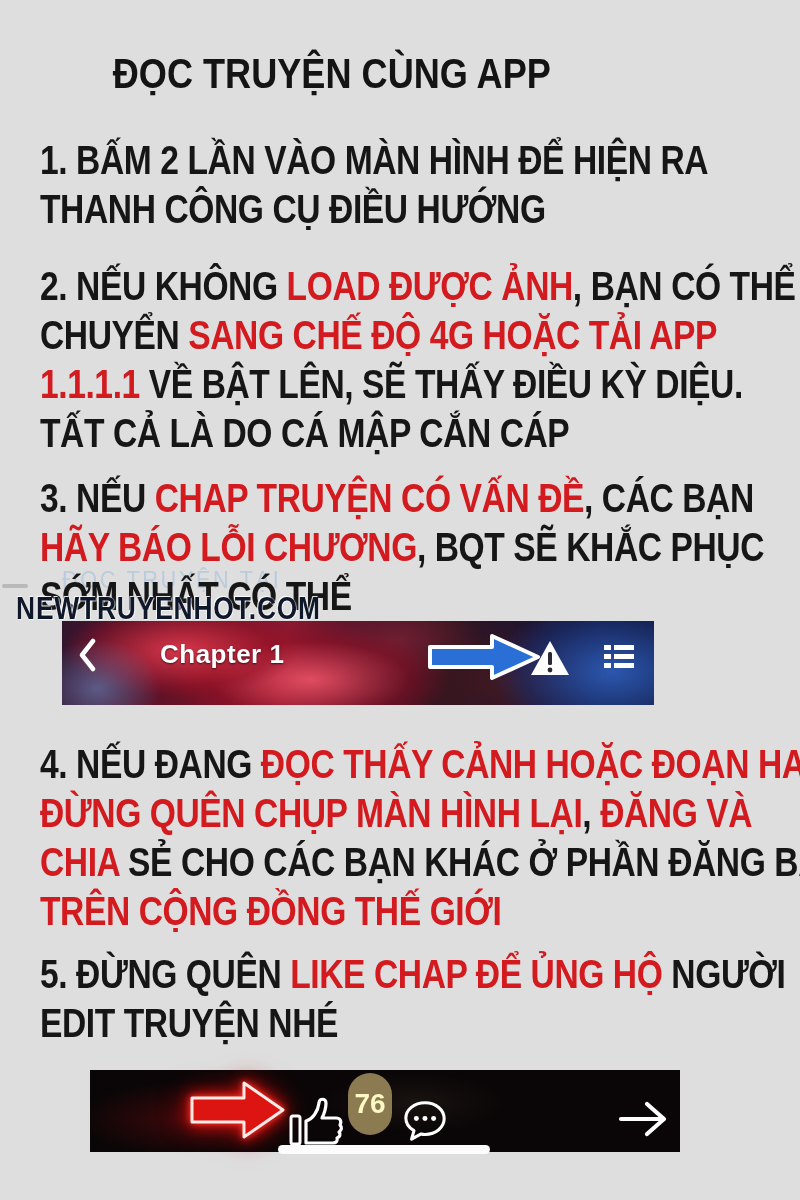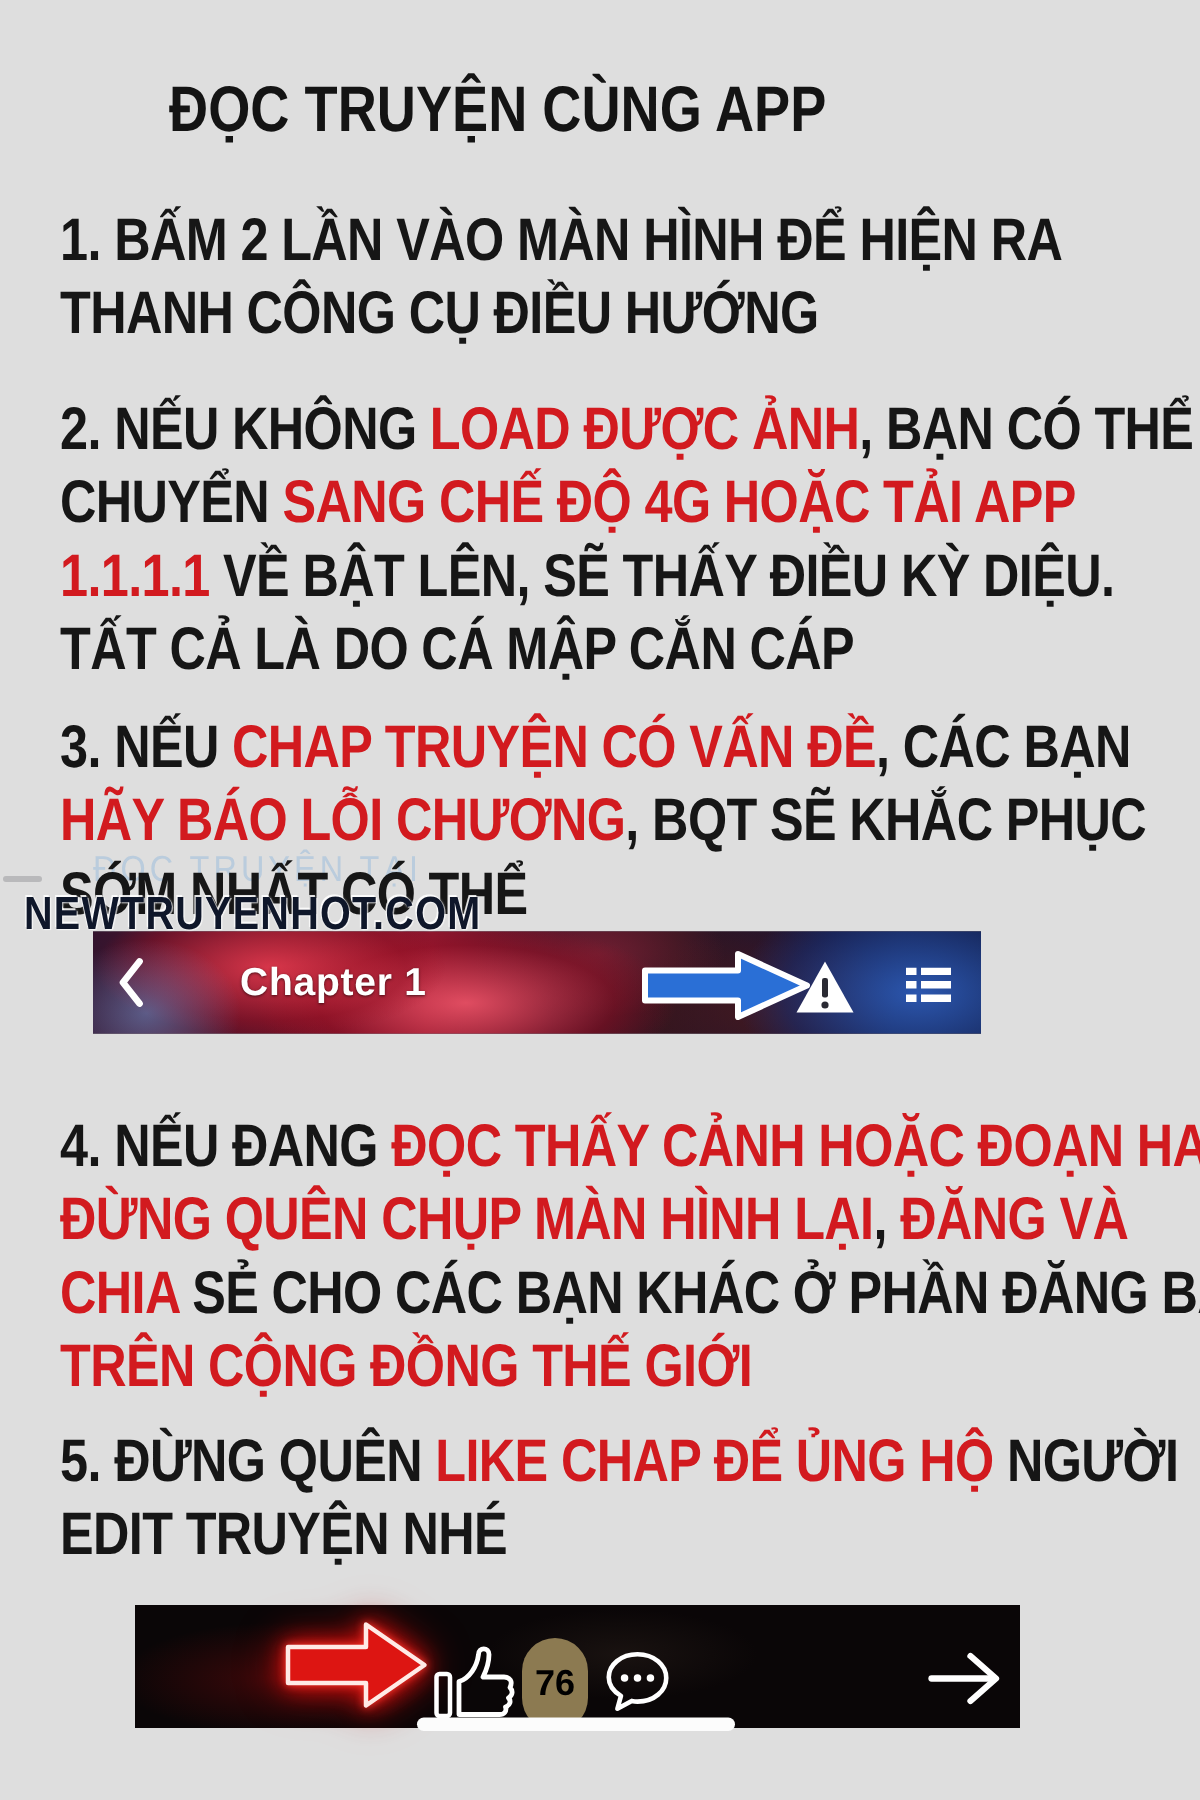--- a/index.html
+++ b/index.html
@@ -47,21 +47,21 @@
   }
   .wm-site .cond{transform:scaleX(0.85);}
   .wm-dash{
     position:absolute;top:584px;left:2px;width:26px;height:4px;
     background:rgba(140,140,145,0.45);border-radius:2px;z-index:2;
   }
   .z-above{z-index:3;}
 
   
   .chapter-bar{
-    position:absolute;left:62px;top:621px;width:592px;height:68px;
+    position:absolute;left:62px;top:621px;width:592px;height:84px;
     background-color:#1c1226;
     background-image:
       radial-gradient(ellipse 90px 70px at 6% 80%, rgba(110,150,210,0.55), transparent 70%),
       radial-gradient(ellipse 150px 60px at 20% 35%, rgba(235,60,80,0.85), rgba(160,20,40,0.4) 60%, transparent 78%),
       radial-gradient(ellipse 180px 70px at 42% 70%, rgba(250,90,110,0.8), rgba(150,15,35,0.45) 55%, transparent 78%),
       radial-gradient(ellipse 120px 60px at 57% 22%, rgba(130,35,55,0.7), transparent 70%),
       radial-gradient(ellipse 150px 85px at 93% 60%, rgba(45,90,180,0.95), rgba(25,45,110,0.6) 60%, transparent 82%),
       radial-gradient(ellipse 110px 70px at 76% 72%, rgba(70,25,30,0.95), transparent 78%),
       linear-gradient(95deg,#33142e 0%,#6b1226 22%,#8c1830 38%,#4a1226 52%,#33151f 65%,#201430 78%,#152048 90%,#101a3a 100%);
     z-index:3;
@@ -83,24 +83,24 @@
     background-image:
       radial-gradient(ellipse 140px 50px at 16% 60%, rgba(110,10,12,0.5), transparent 75%),
       radial-gradient(ellipse 120px 40px at 55% 40%, rgba(40,30,25,0.5), transparent 75%);
   }
   .red-arrow{
     position:absolute;left:100px;top:8px;
     filter:drop-shadow(0 0 3px #ff3a30) drop-shadow(0 0 7px #cc0f0c) drop-shadow(0 0 12px rgba(200,10,10,.75));
   }
   .like-btn{position:absolute;left:198px;top:24px;width:58px;height:54px;cursor:pointer;}
   .like-badge{
-    position:absolute;left:258px;top:22px;width:44px;height:62px;
+    position:absolute;left:258px;top:3px;width:44px;height:62px;
     background:#8c7a51;border-radius:22px;
     display:flex;align-items:center;justify-content:center;
-    color:#000000;font-size:24px;font-weight:bold;
+    color:#fef9c3;font-size:28px;font-weight:bold;
   }
   .comment-btn{position:absolute;left:312px;top:28px;width:46px;height:46px;cursor:pointer;}
   .next-btn{position:absolute;left:528px;top:30px;width:52px;height:38px;cursor:pointer;}
   .home-strip{
     position:absolute;left:188px;top:75px;width:212px;height:9px;
     background:#fcfcfc;border-radius:5px;
   }
 </style>
 </head>
 <body>

